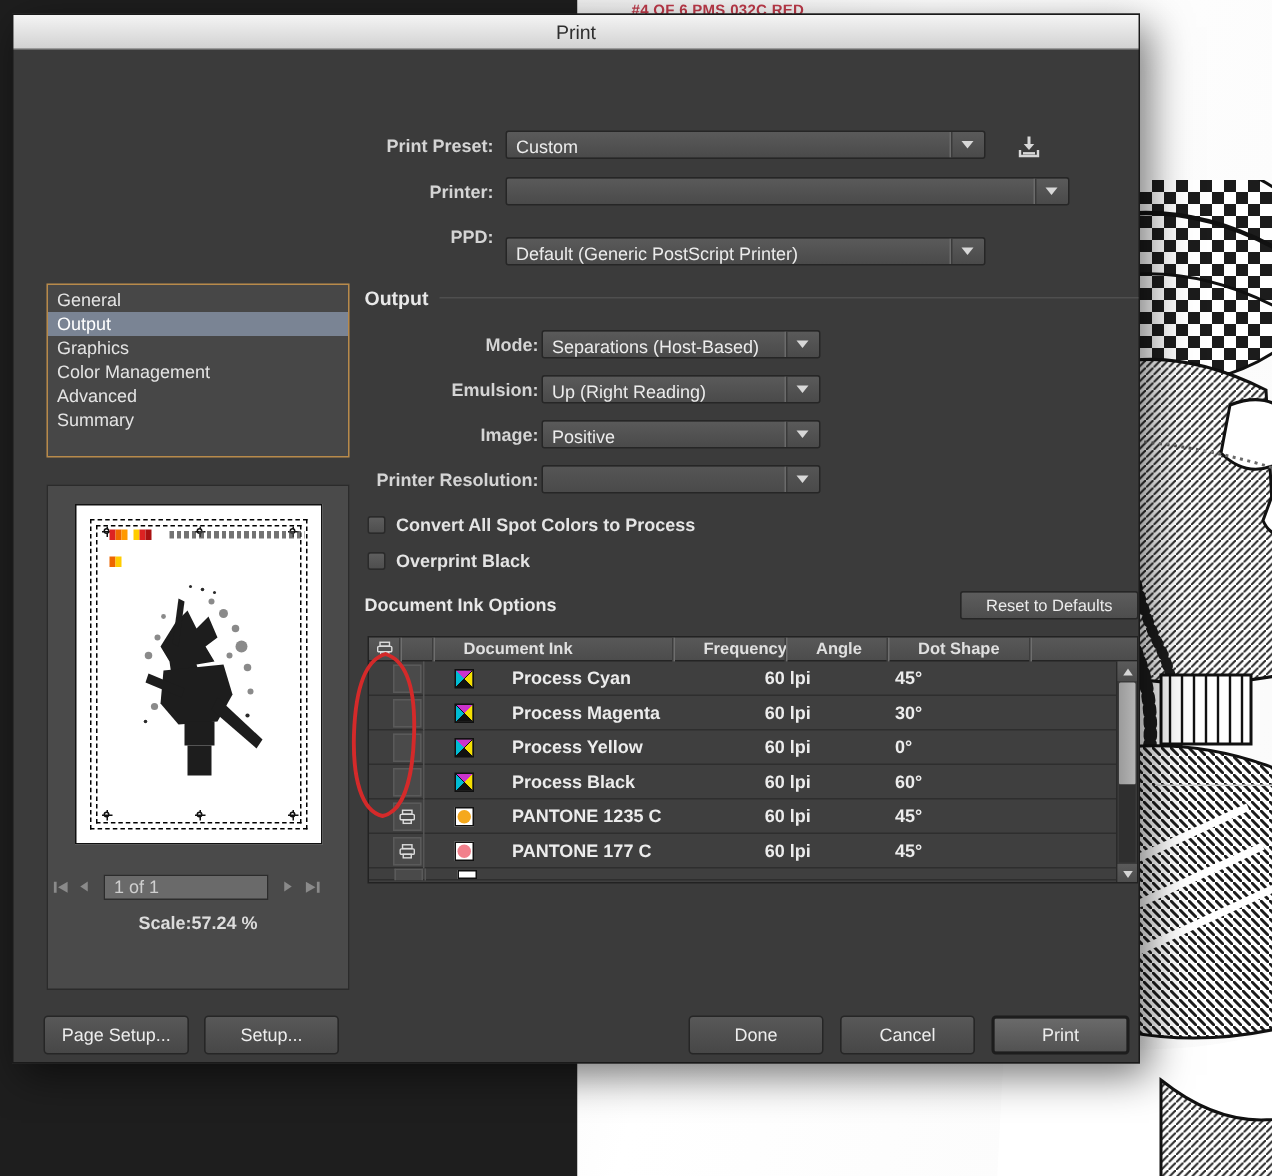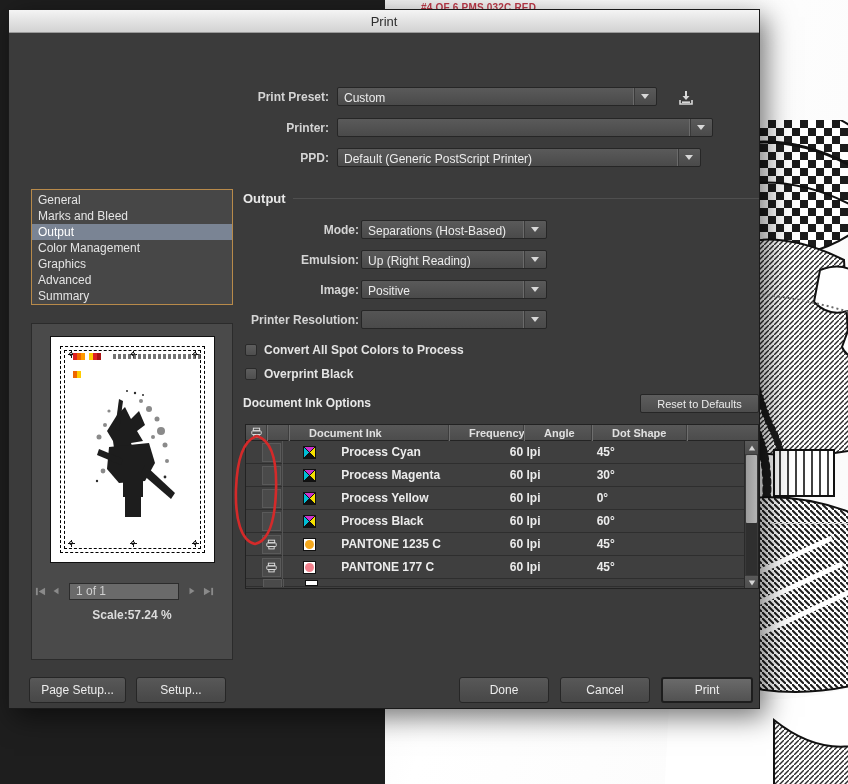--- a/index.html
+++ b/index.html
@@ -380,31 +380,30 @@
       <rect x="5" y="12.4" width="8" height="1.6" fill="#d8d8d8"></rect>
     </svg>
 
     <div class="toprow-label" style="left:180px;top:88px;width:140px;">Printer:</div>
     <div class="sel" style="left:328px;top:85px;width:376px;flex-direction:column;">
       <div class="val">Lexmark X738de 3</div>
       <div class="arrowbox"></div>
     </div>
 
     <div class="toprow-label" style="left:180px;top:118px;width:140px;">PPD:</div>
-    <div class="sel" style="left:328px;top:115px;width:364px;gap:35px;">
+    <div class="sel" style="left:328px;top:125px;width:320px;gap:35px;">
       <div class="val">Default (Generic PostScript Printer)</div>
       <div class="arrowbox"></div>
     </div>
 
     <div id="nav-list">
       <div class="nav-item">General</div>
-      <div class="nav-item">Marks and Bleed</div>
       <div class="nav-item selected">Output</div>
+      <div class="nav-item">Graphics</div>
       <div class="nav-item">Color Management</div>
-      <div class="nav-item">Graphics</div>
       <div class="nav-item">Advanced</div>
       <div class="nav-item">Summary</div>
     </div>
 
     <div id="preview">
       <div id="preview-page-area">
         <div id="page-sheet">
           <div id="crop-frame"></div>
           <div id="crop-frame2"></div>
 

